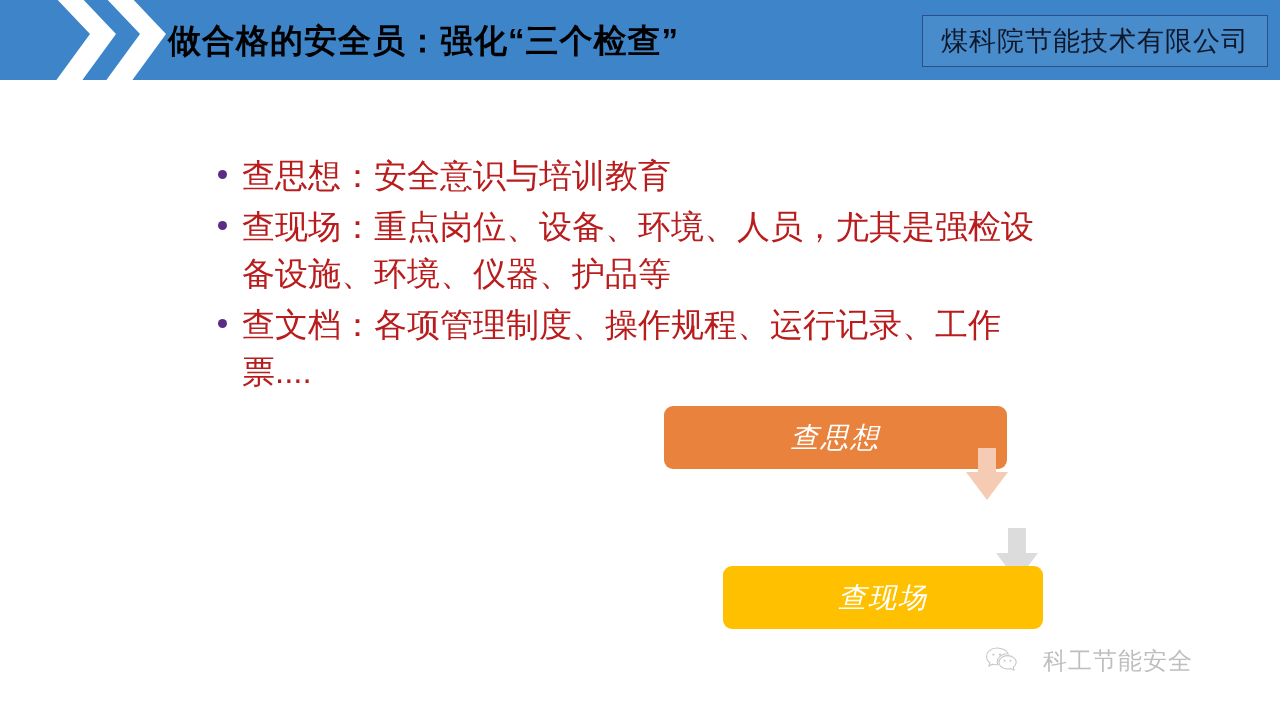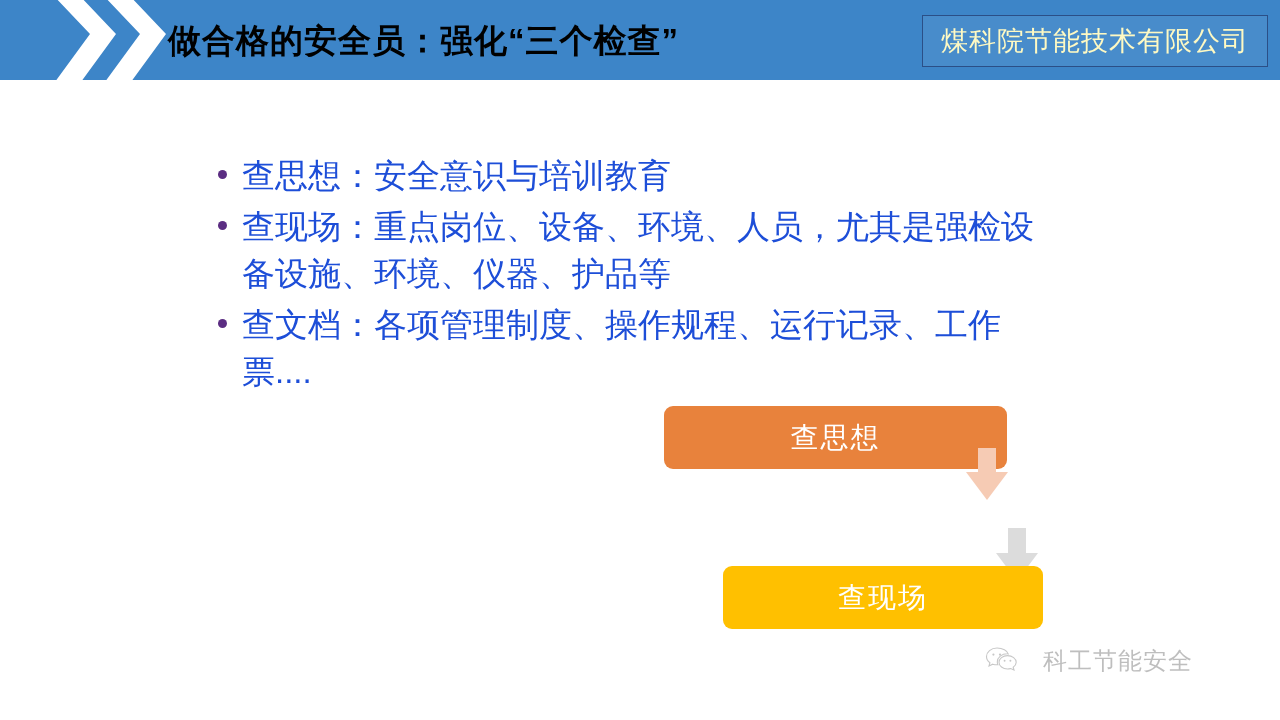--- a/index.html
+++ b/index.html
@@ -74,21 +74,21 @@
     height: 52px;
     border: 1px solid #2B4F87;
     background: rgba(255,255,255,0.06);
     box-sizing: border-box;
     display: flex;
     align-items: center;
     justify-content: center;
   }
   .company-name {
     font-size: 27px;
-    color: #fef9c3;
+    color: #0f172a;
     letter-spacing: 1px;
     white-space: nowrap;
   }
 
   
   .bullets {
     position: absolute;
     left: 212px;
     top: 152px;
     width: 830px;
@@ -105,39 +105,40 @@
     top: 18px;
     width: 9px;
     height: 9px;
     border-radius: 50%;
     background: #5B2D82;
   }
   .bullet-text {
     display: block;
     font-size: 33px;
     line-height: 47px;
-    color: #1d4ed8;
+    color: #b91c1c;
     letter-spacing: 0px;
   }
 
   
   .flow {
     position: absolute;
     left: 0; top: 0;
     width: 1280px;
     height: 720px;
     pointer-events: none;
   }
   .flow-box {
     position: absolute;
     border-radius: 9px;
     display: flex;
     align-items: center;
     justify-content: center;
     pointer-events: auto;
+    font-style: italic;
   }
   .flow-label {
     font-size: 28px;
     color: #ffffff;
     letter-spacing: 2px;
     white-space: nowrap;
   }
   #box-0 {
     left: 664px;  top: 406px;
     width: 343px; height: 63px;

